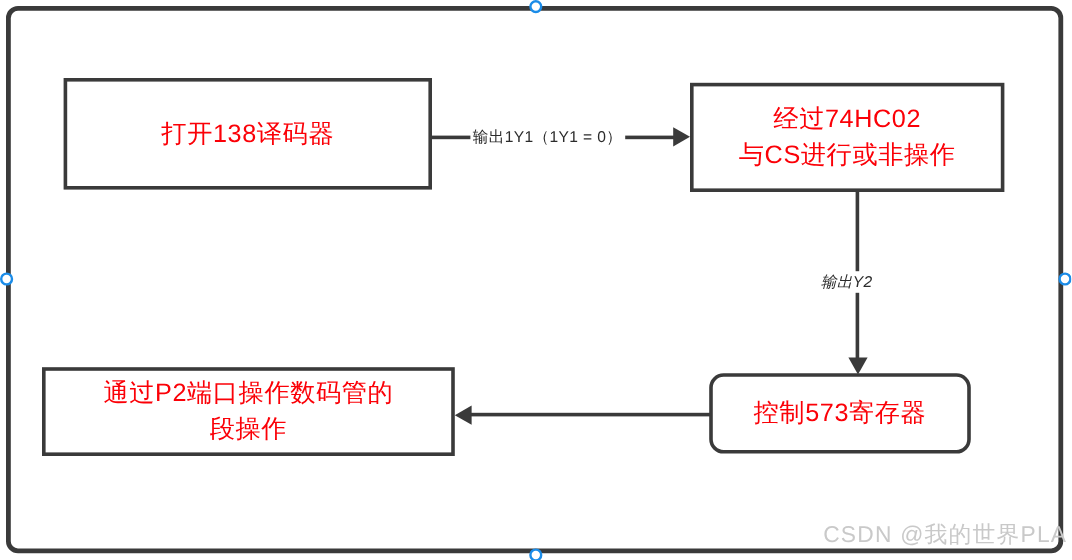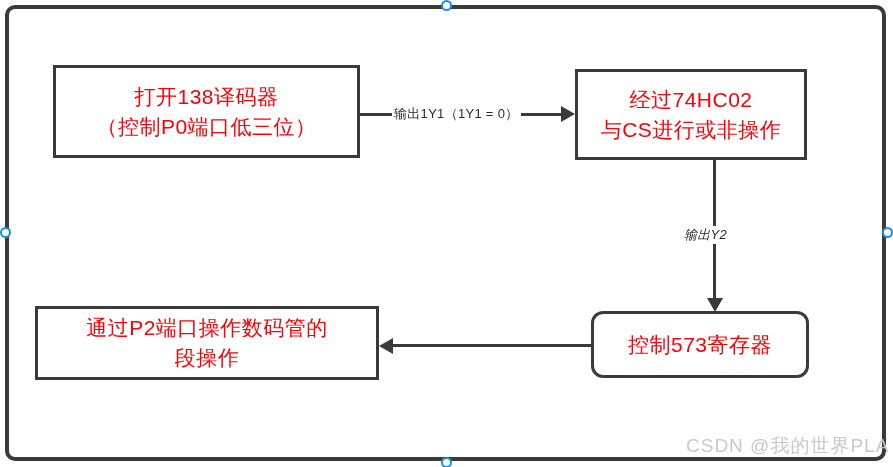--- a/index.html
+++ b/index.html
@@ -121,24 +121,23 @@
 </style>
 </head>
 <body>
 
 <div id="canvas">
 
   <div id="outer-frame"></div>
 
   <div class="node" id="node-open-138-decoder" style="left: 53px; top: 65px; width: 307px; height: 93px;">
     <span class="line">打开138译码器</span>
-    <span class="line">（控制P0端口低三位）</span>
   </div>
 
-  <div class="node" id="node-74hc02-nor" style="left: 575px; top: 69px; width: 232px; height: 91px;">
+  <div class="node" id="node-74hc02-nor" style="left: 575px; top: 69px; width: 262px; height: 91px;">
     <span class="line">经过74HC02</span>
     <span class="line">与CS进行或非操作</span>
   </div>
 
   <div class="node rounded" id="node-control-573-latch" style="left: 591px; top: 311px; width: 218px; height: 67px;">
     <span class="line">控制573寄存器</span>
   </div>
 
   <div class="node" id="node-p2-segment-operation" style="left: 35px; top: 306px; width: 344px; height: 74px; text-align: right;">
     <span class="line">通过P2端口操作数码管的</span>

